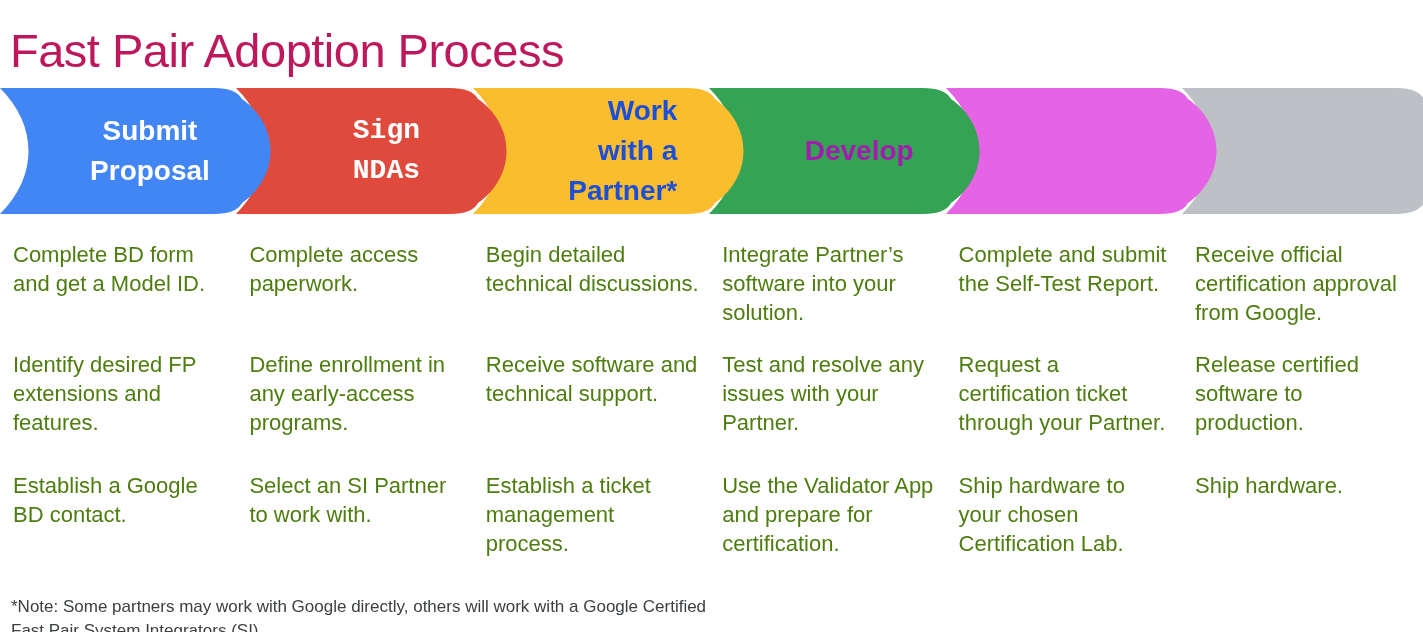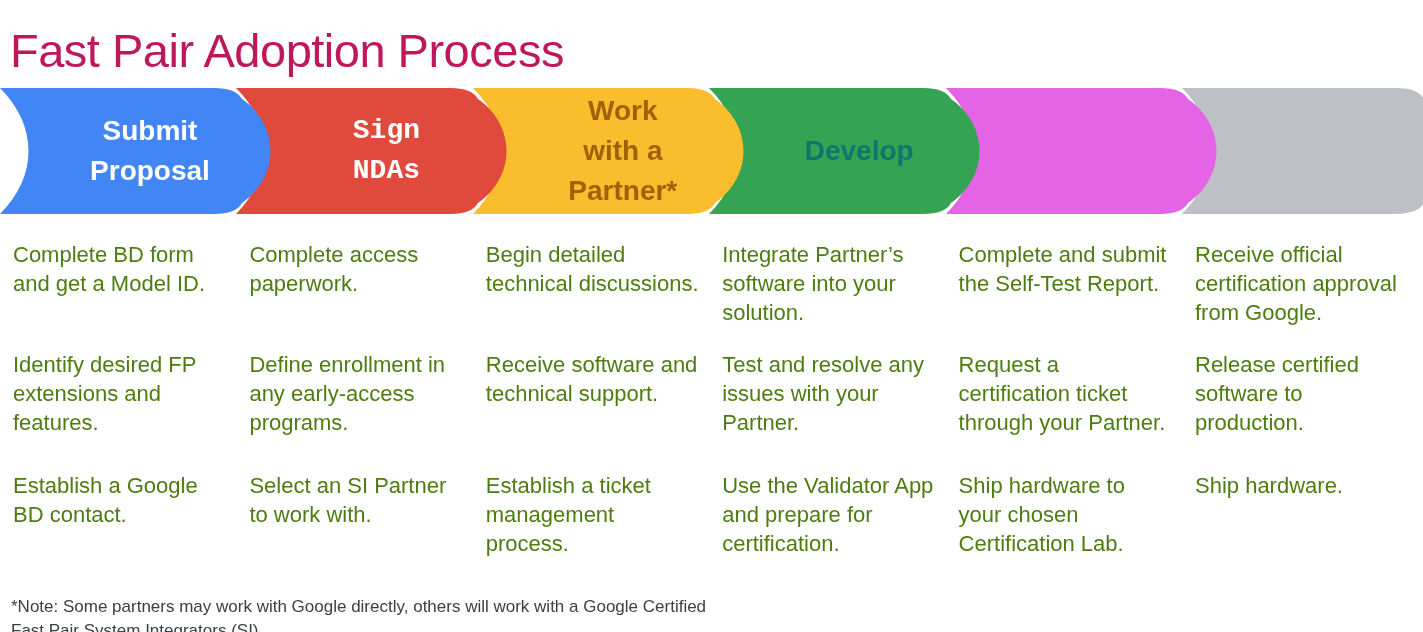--- a/index.html
+++ b/index.html
@@ -125,31 +125,31 @@
       </div>
       <div class="stage-label" style="color: rgb(255, 255, 255);">Sign
 NDAs</div>
     </div>
     <div class="stage" style="left: 472.8px; width: 274px; z-index: 4;">
       <div class="stage-shape">
         <svg viewBox="0 0 274 126" preserveAspectRatio="none" xmlns="http://www.w3.org/2000/svg">
           <path d="M 0,0 L 214,0 Q 236,0 242,11 C 280,37.8 280,88.19999999999999 242,115 Q 236,126 214,126 L 0,126 C 38,88.19999999999999 38,37.8 0,0 Z" fill="#f9bd2d"></path>
         </svg>
       </div>
-      <div class="stage-label" style="color: #a16207;">Work
+      <div class="stage-label" style="color: #1d4ed8; text-align: right;">Work
 with a
 Partner*</div>
     </div>
     <div class="stage" style="left: 709.2px; width: 274px; z-index: 3;">
       <div class="stage-shape">
         <svg viewBox="0 0 274 126" preserveAspectRatio="none" xmlns="http://www.w3.org/2000/svg">
           <path d="M 0,0 L 214,0 Q 236,0 242,11 C 280,37.8 280,88.19999999999999 242,115 Q 236,126 214,126 L 0,126 C 38,88.19999999999999 38,37.8 0,0 Z" fill="#34a353"></path>
         </svg>
       </div>
-      <div class="stage-label" style="color: #0f766e; text-align: right;">Develop</div>
+      <div class="stage-label" style="color: #a21caf; text-align: right;">Develop</div>
     </div>
     <div class="stage" style="left: 945.6px; width: 274px; z-index: 2;">
       <div class="stage-shape">
         <svg viewBox="0 0 274 126" preserveAspectRatio="none" xmlns="http://www.w3.org/2000/svg">
           <path d="M 0,0 L 214,0 Q 236,0 242,11 C 280,37.8 280,88.19999999999999 242,115 Q 236,126 214,126 L 0,126 C 38,88.19999999999999 38,37.8 0,0 Z" fill="#e563e5"></path>
         </svg>
       </div>
     </div>
     <div class="stage" style="left: 1182px; width: 274px; z-index: 1;">
       <div class="stage-shape">

